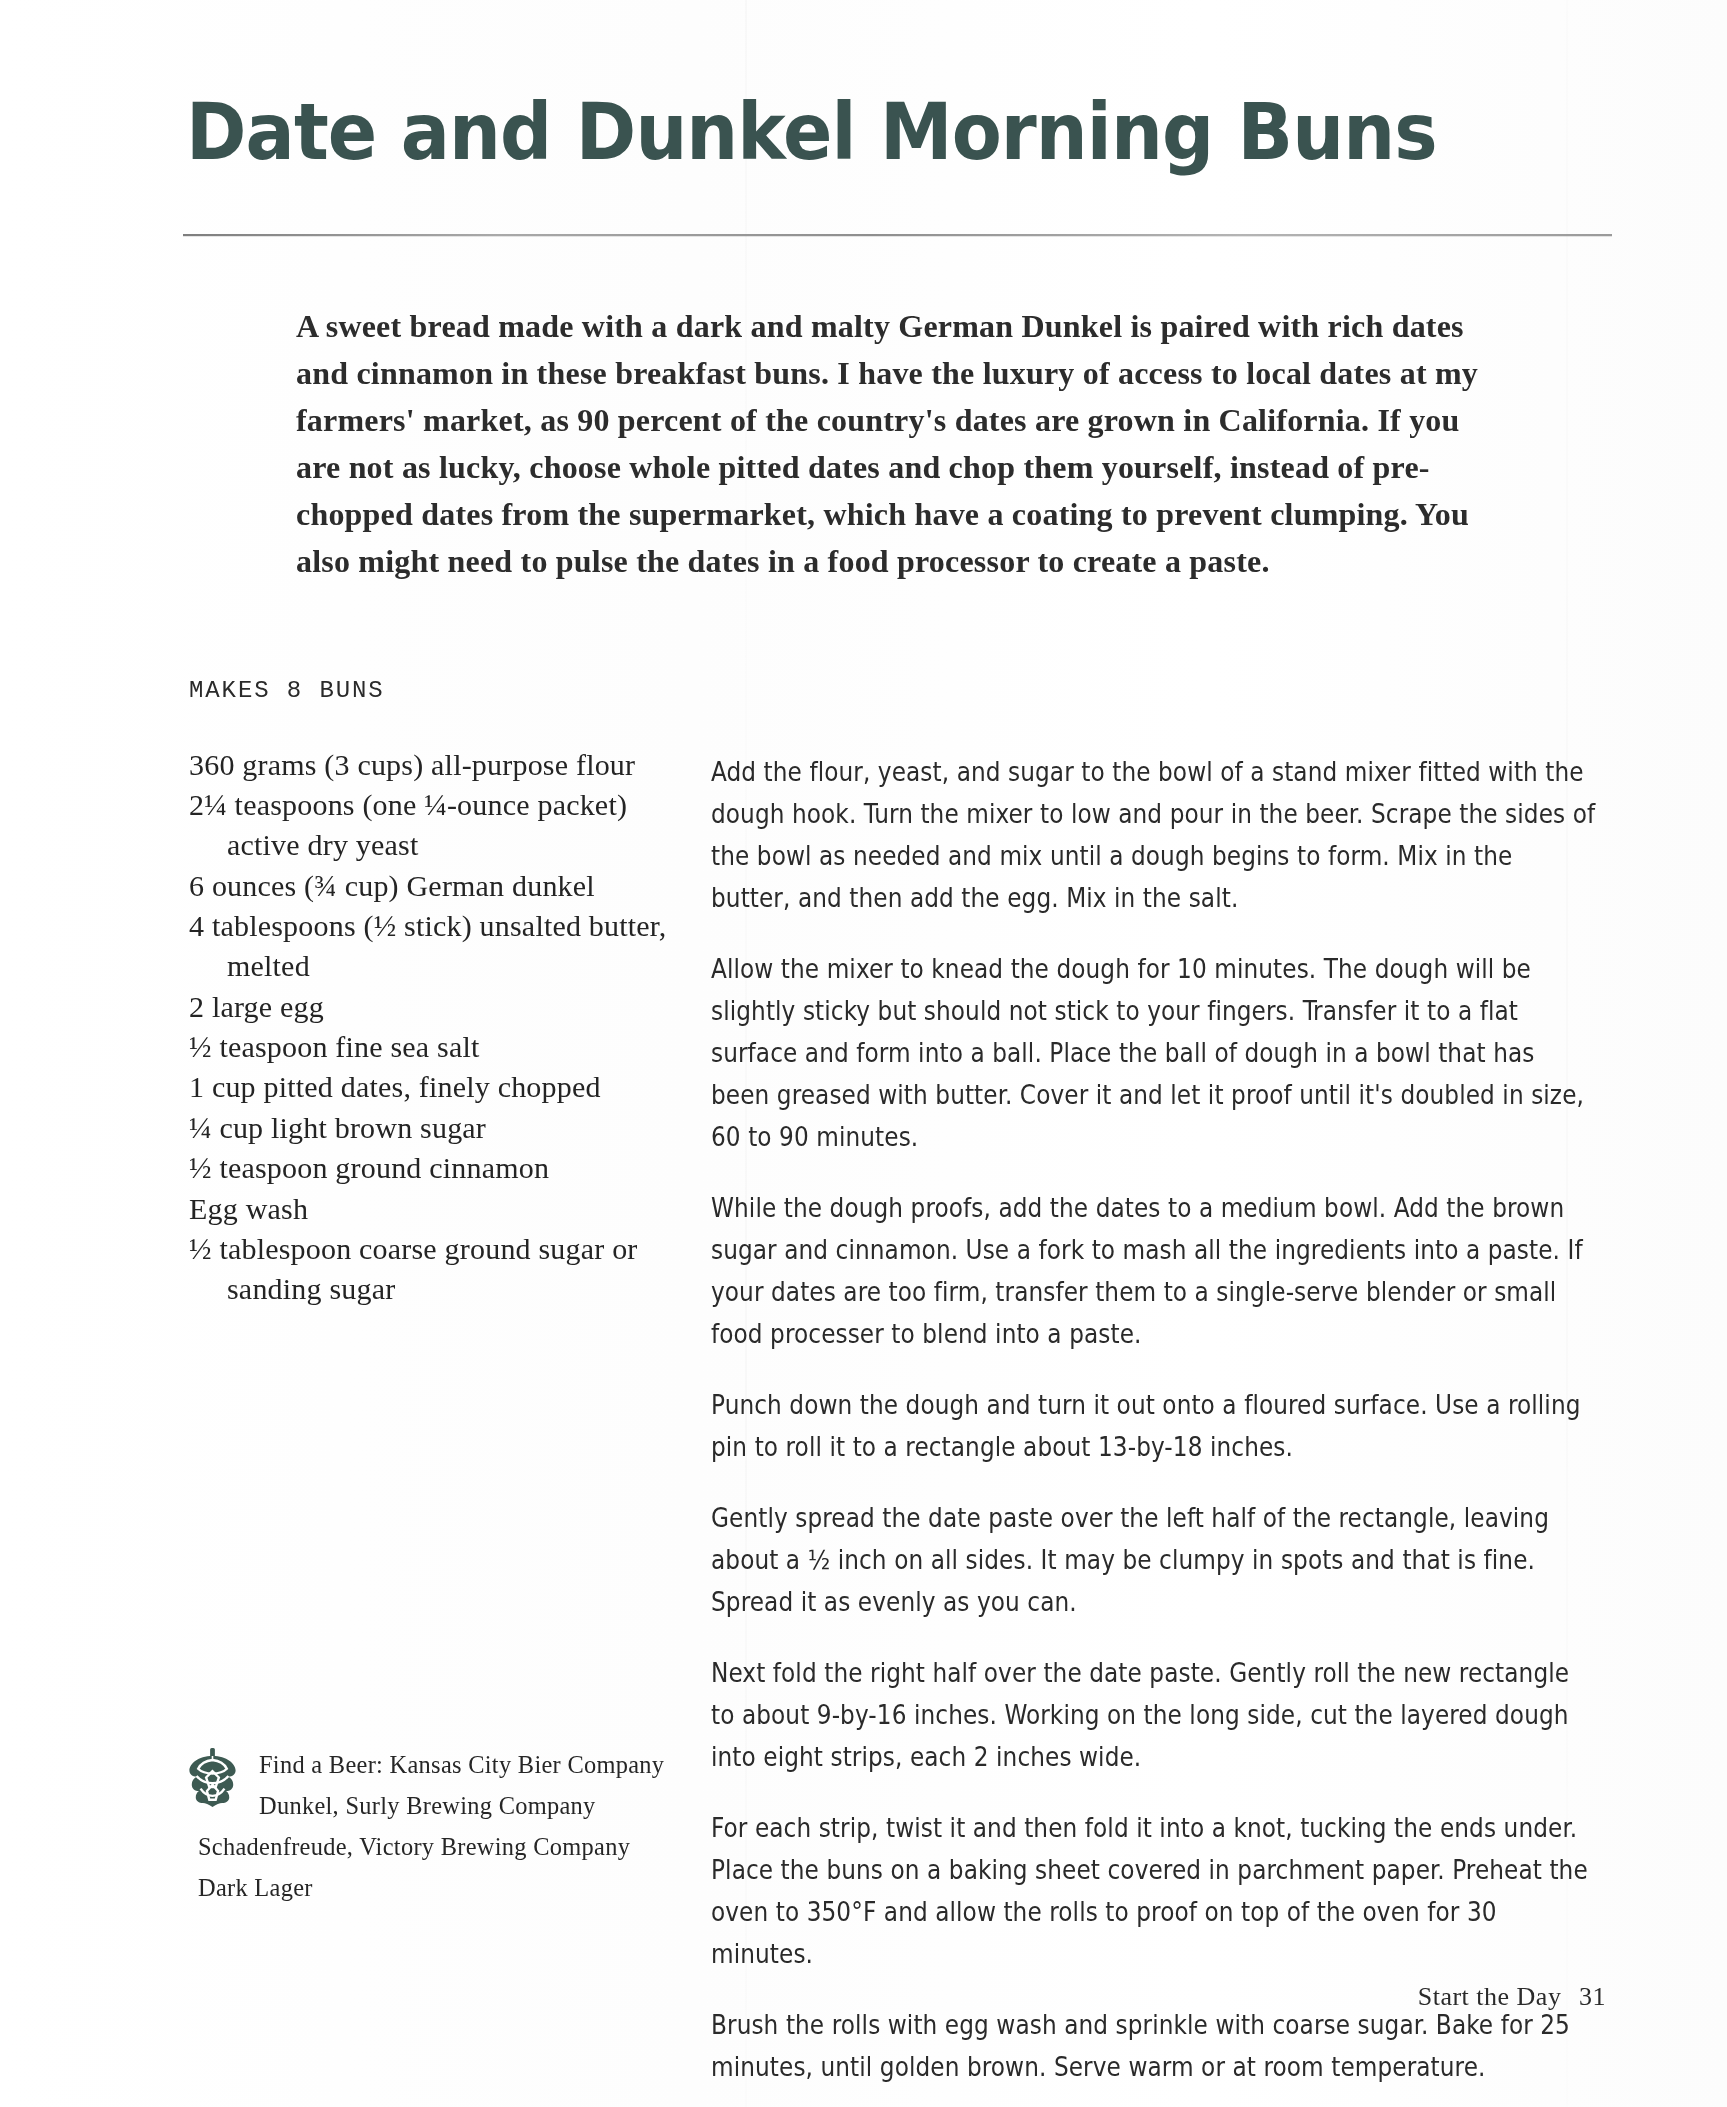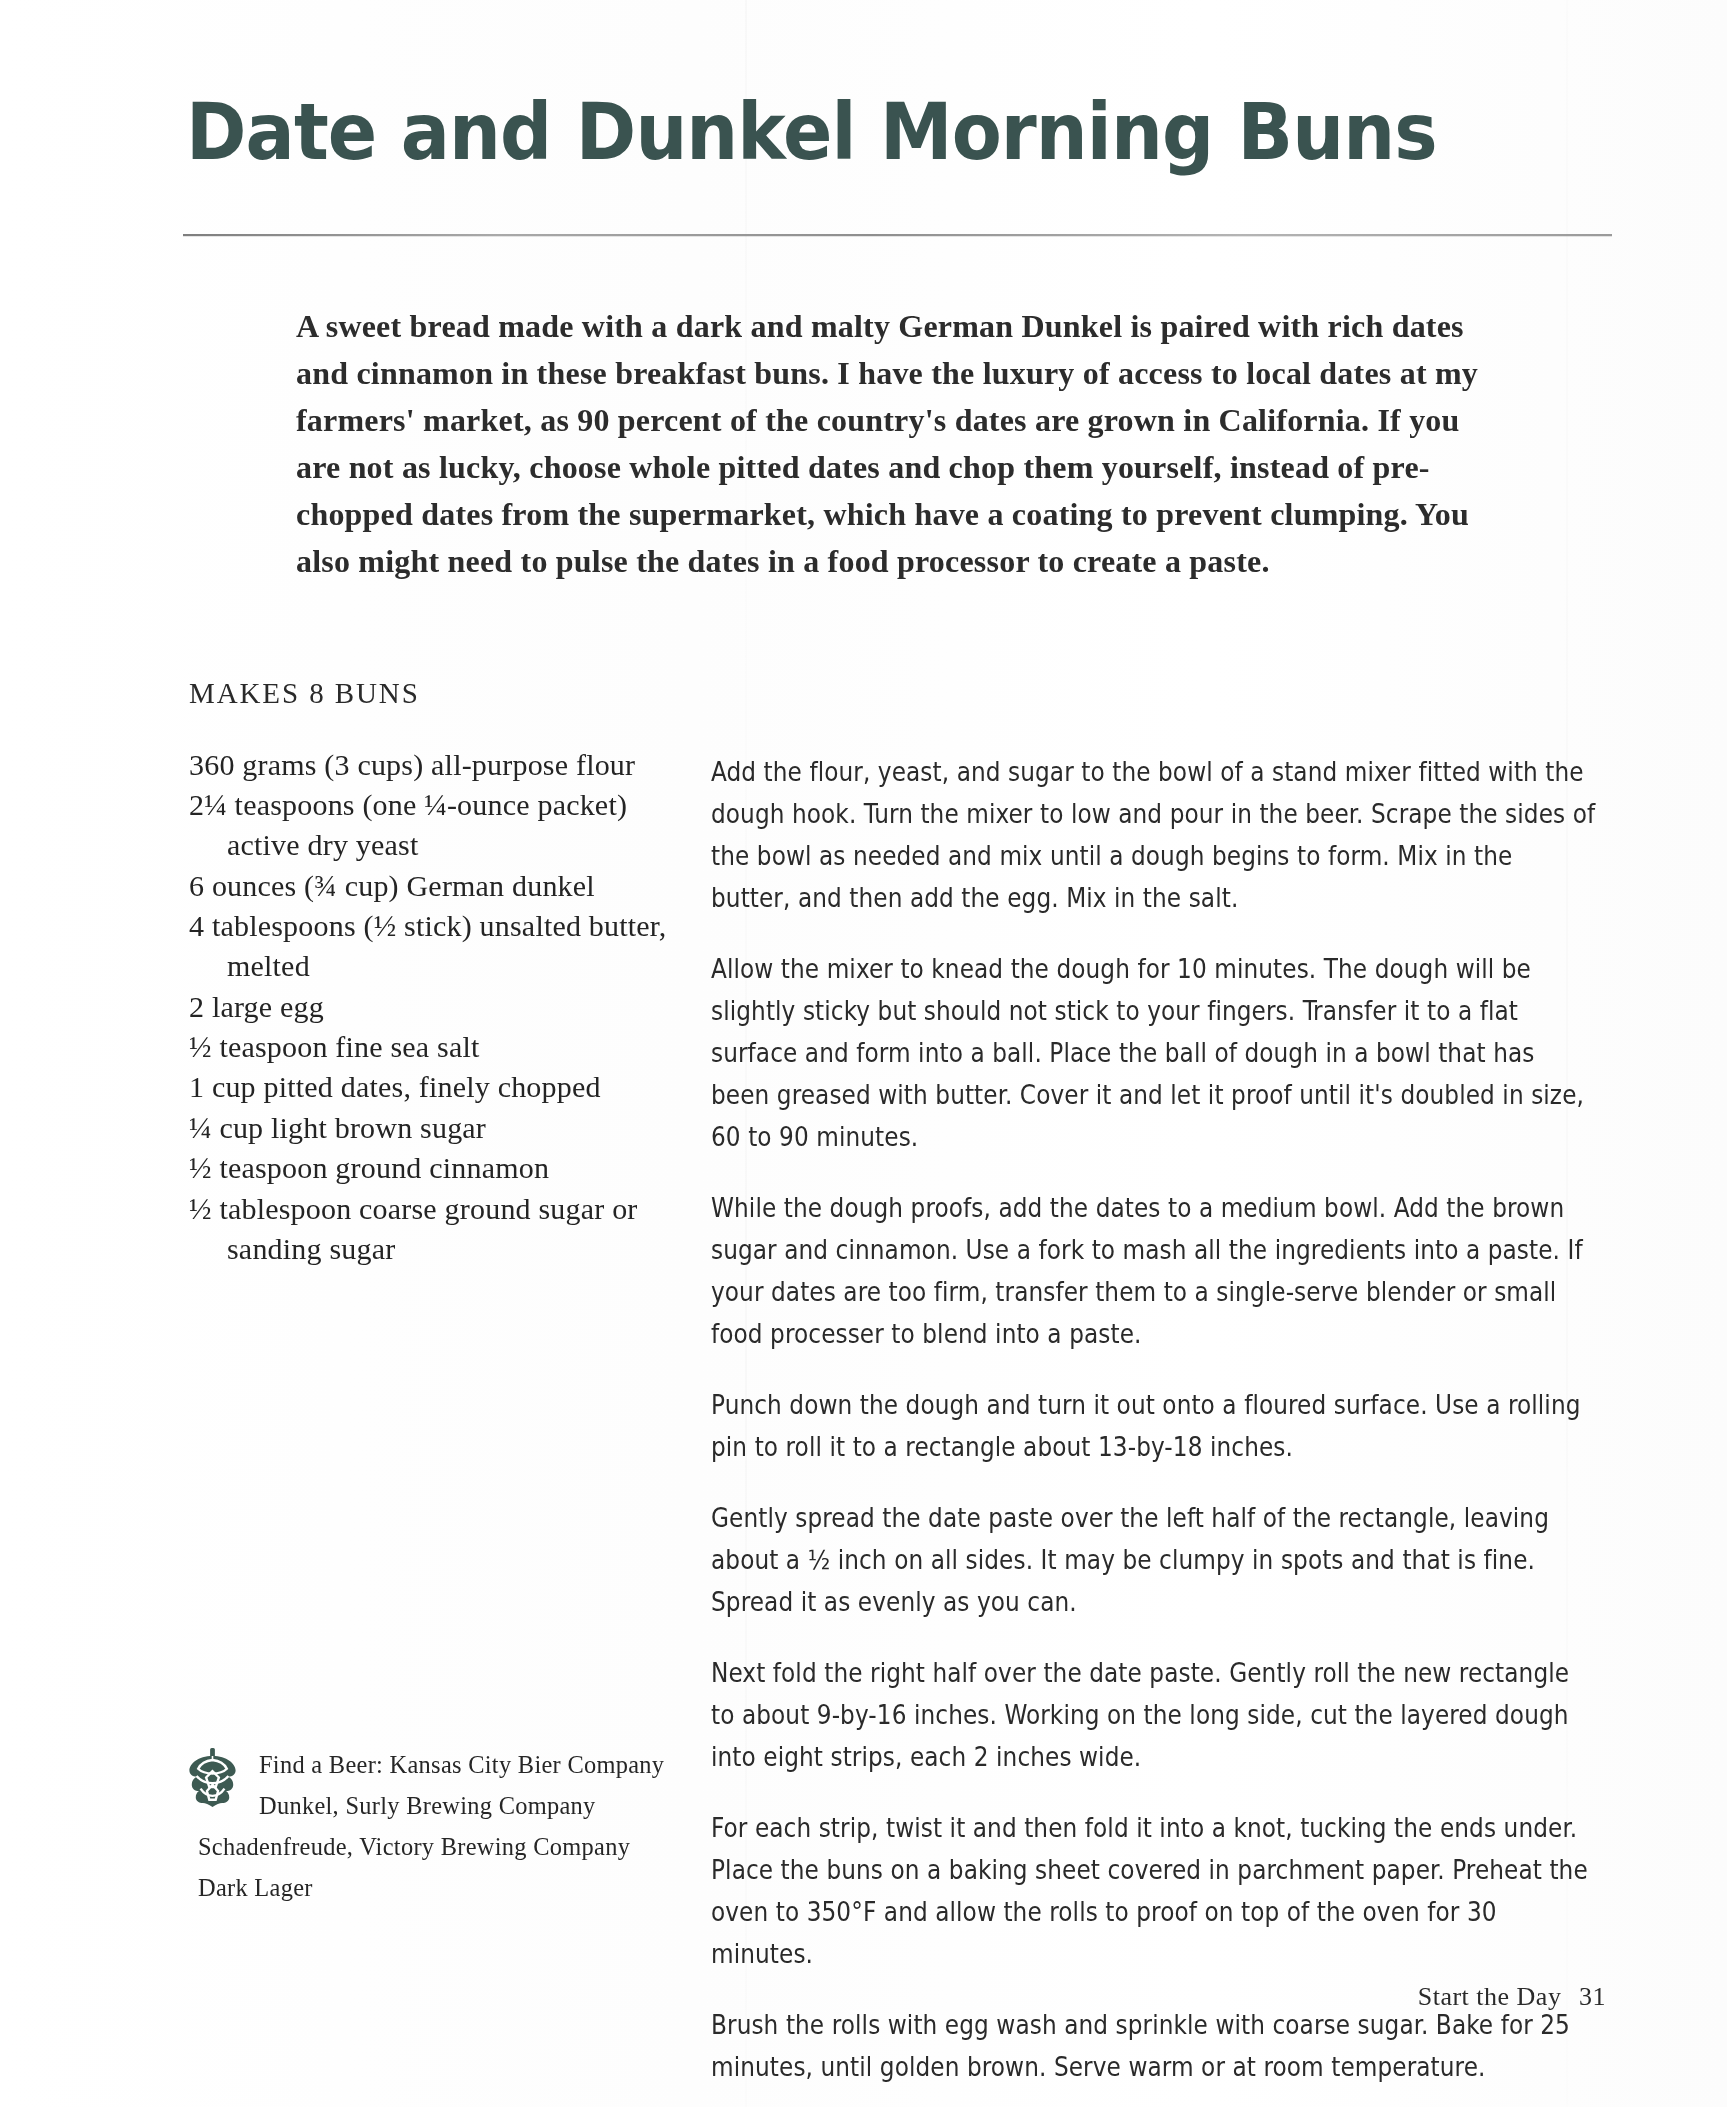--- a/index.html
+++ b/index.html
@@ -90,22 +90,22 @@
     font-weight: 700;
   }
   .intro p { margin: 0; }
   .intro p:last-child { text-align: left; }
 
   
   .makes {
     position: absolute;
     left: 189px;
     top: 677px;
-    font-family: Liberation Serif, serif;
-    font-size: 29px;
+    font-family: Liberation Mono, monospace;
+    font-size: 24px;
     letter-spacing: 1.9px;
     color: #2a2a2a;
   }
 
   
   .col-left {
     position: absolute;
     left: 189px;
     top: 745px;
     width: 489px;
@@ -206,20 +206,21 @@
     <ul class="ing-list">
       <li>360 grams (3 cups) all-purpose flour</li>
       <li>2¼ teaspoons (one ¼-ounce packet) active dry yeast</li>
       <li>6 ounces (¾ cup) German dunkel</li>
       <li>4 tablespoons (½ stick) unsalted butter, melted</li>
       <li>2 large egg</li>
       <li>½ teaspoon fine sea salt</li>
       <li>1 cup pitted dates, finely chopped</li>
       <li>¼ cup light brown sugar</li>
       <li>½ teaspoon ground cinnamon</li>
+      <li>Egg wash</li>
       <li>½ tablespoon coarse ground sugar or sanding sugar</li>
     </ul>
   </div>
 
   <div class="beer-block">
     <span class="hop-icon">
       <svg viewBox="0 0 64 76" width="51" height="61" aria-hidden="true">
         <g fill="#3d5a52">
           <rect x="29" y="1" width="6" height="13" rx="2"></rect>
           <path d="M32 11 C14 11 3 21 3 29 C3 34 7 37 12 37 C8 39 6 43 6 47 C6 52 10 55 15 55

